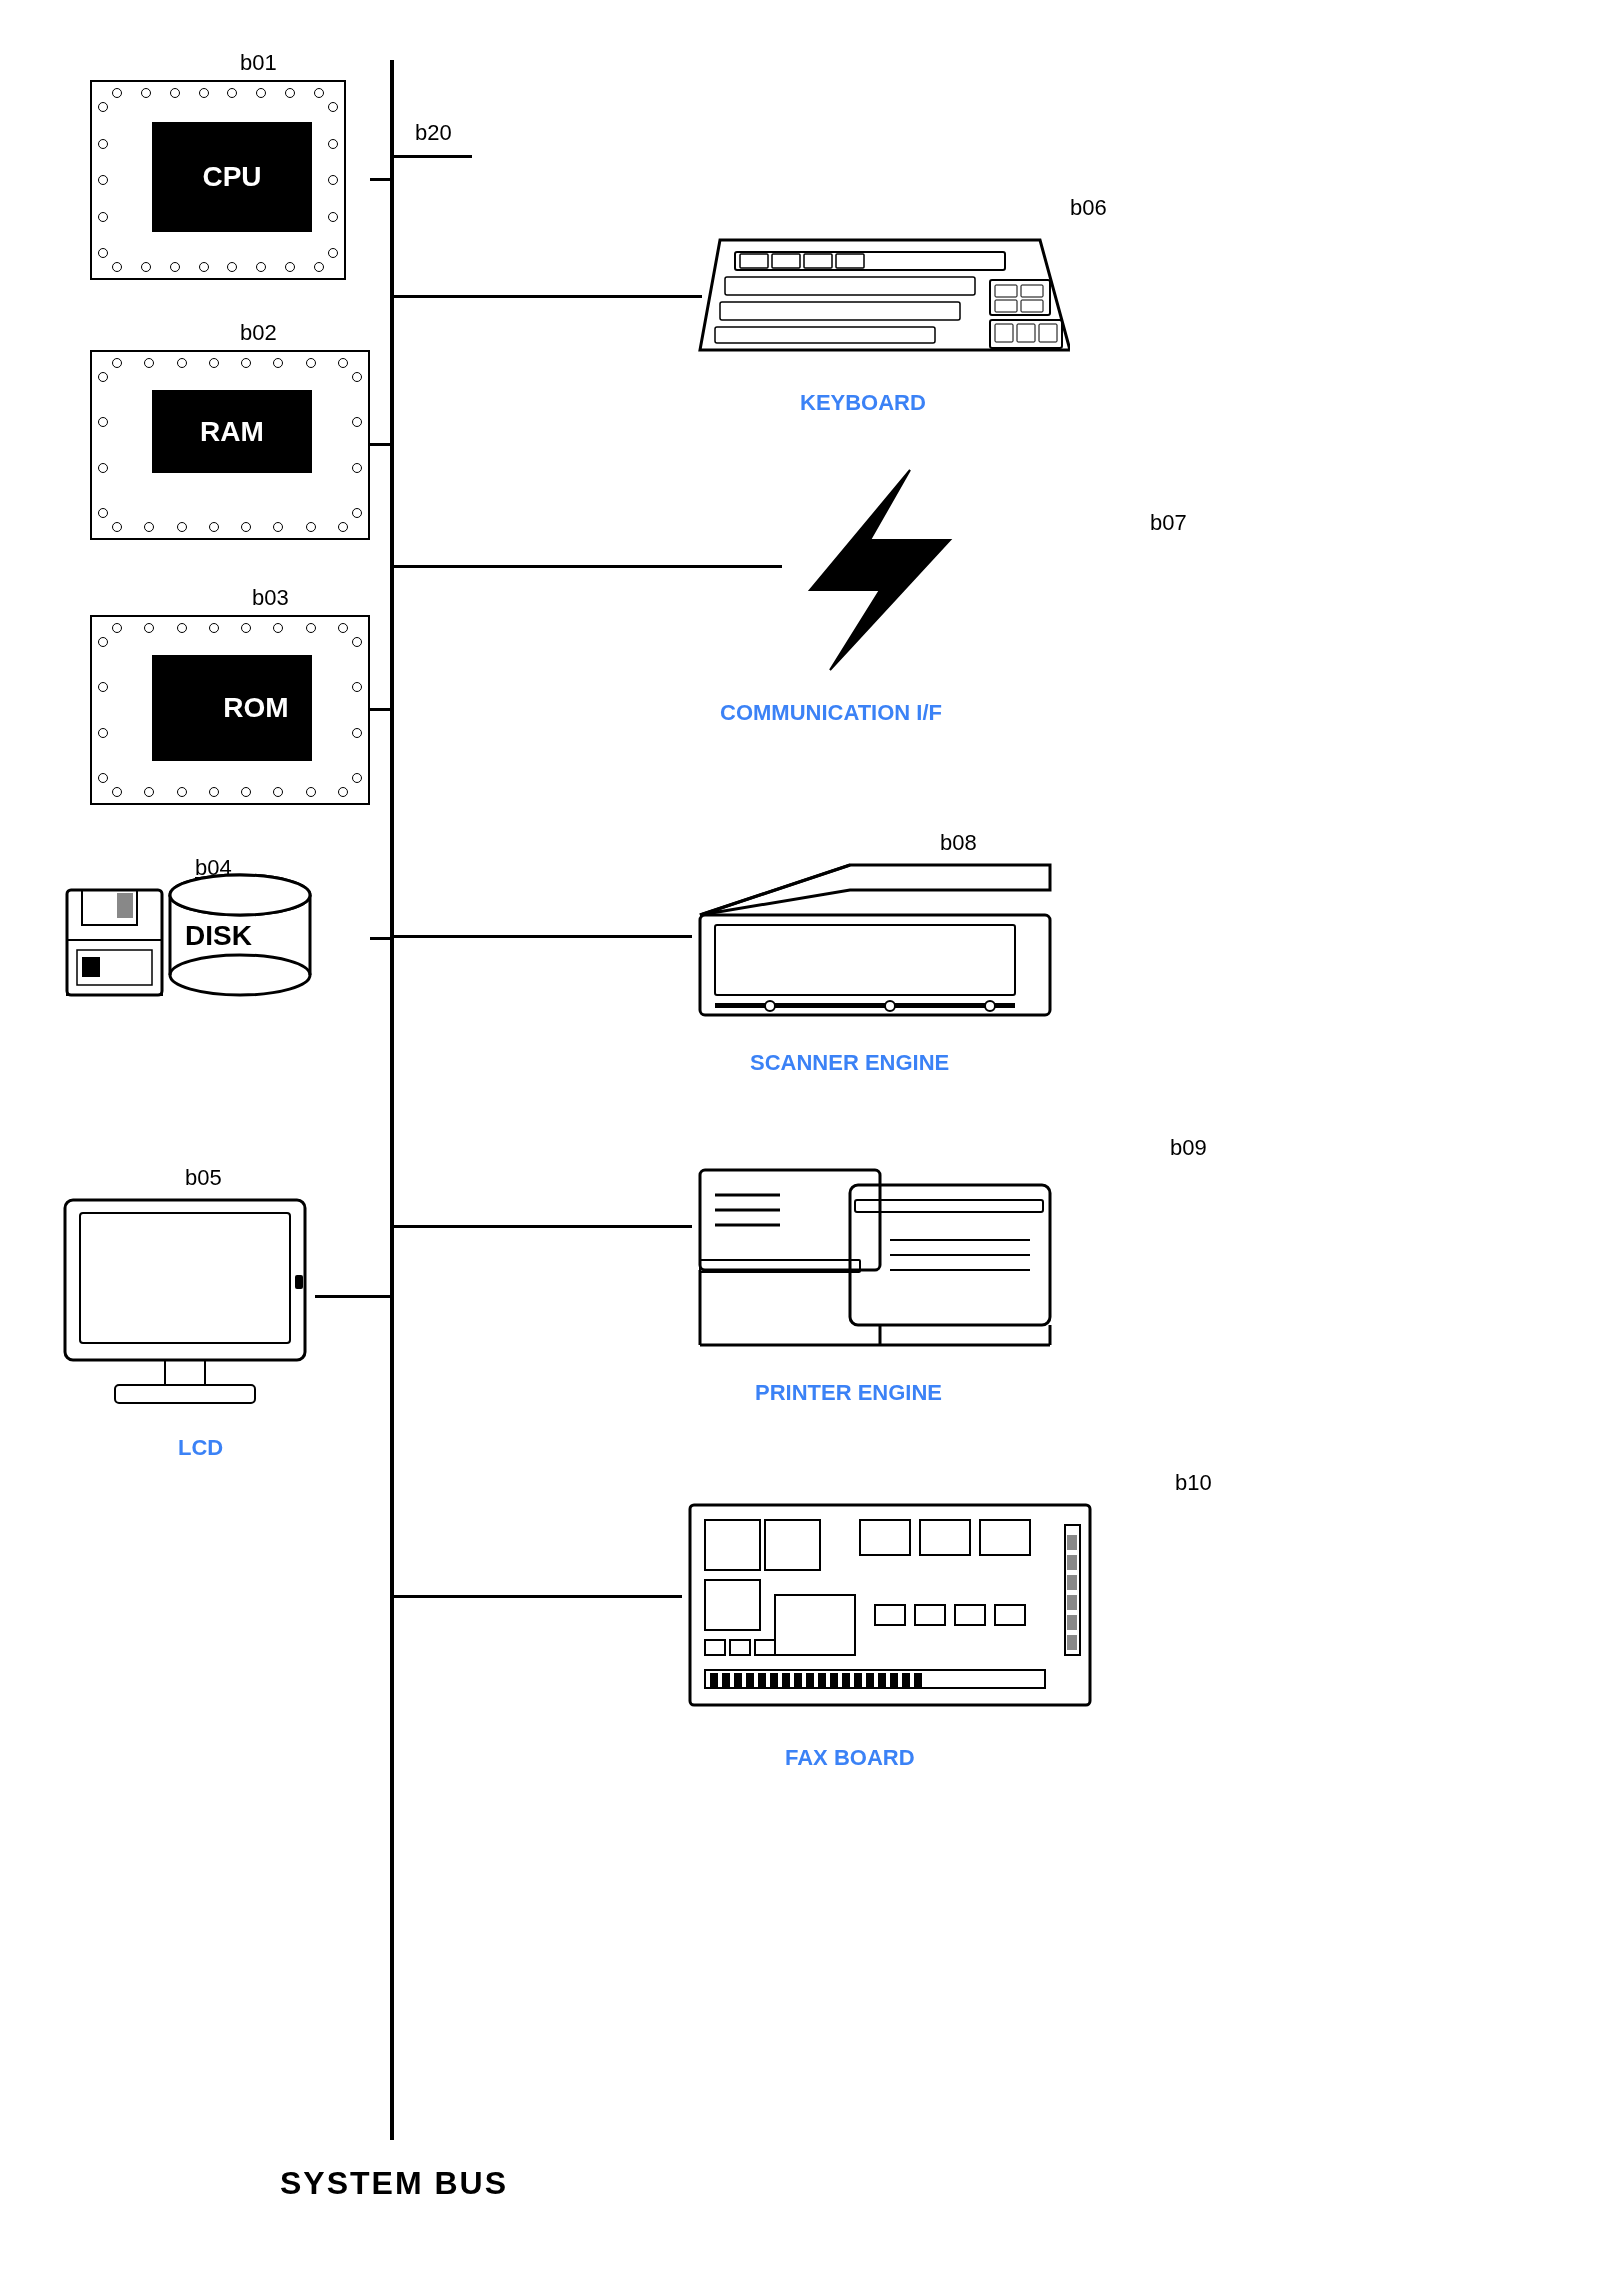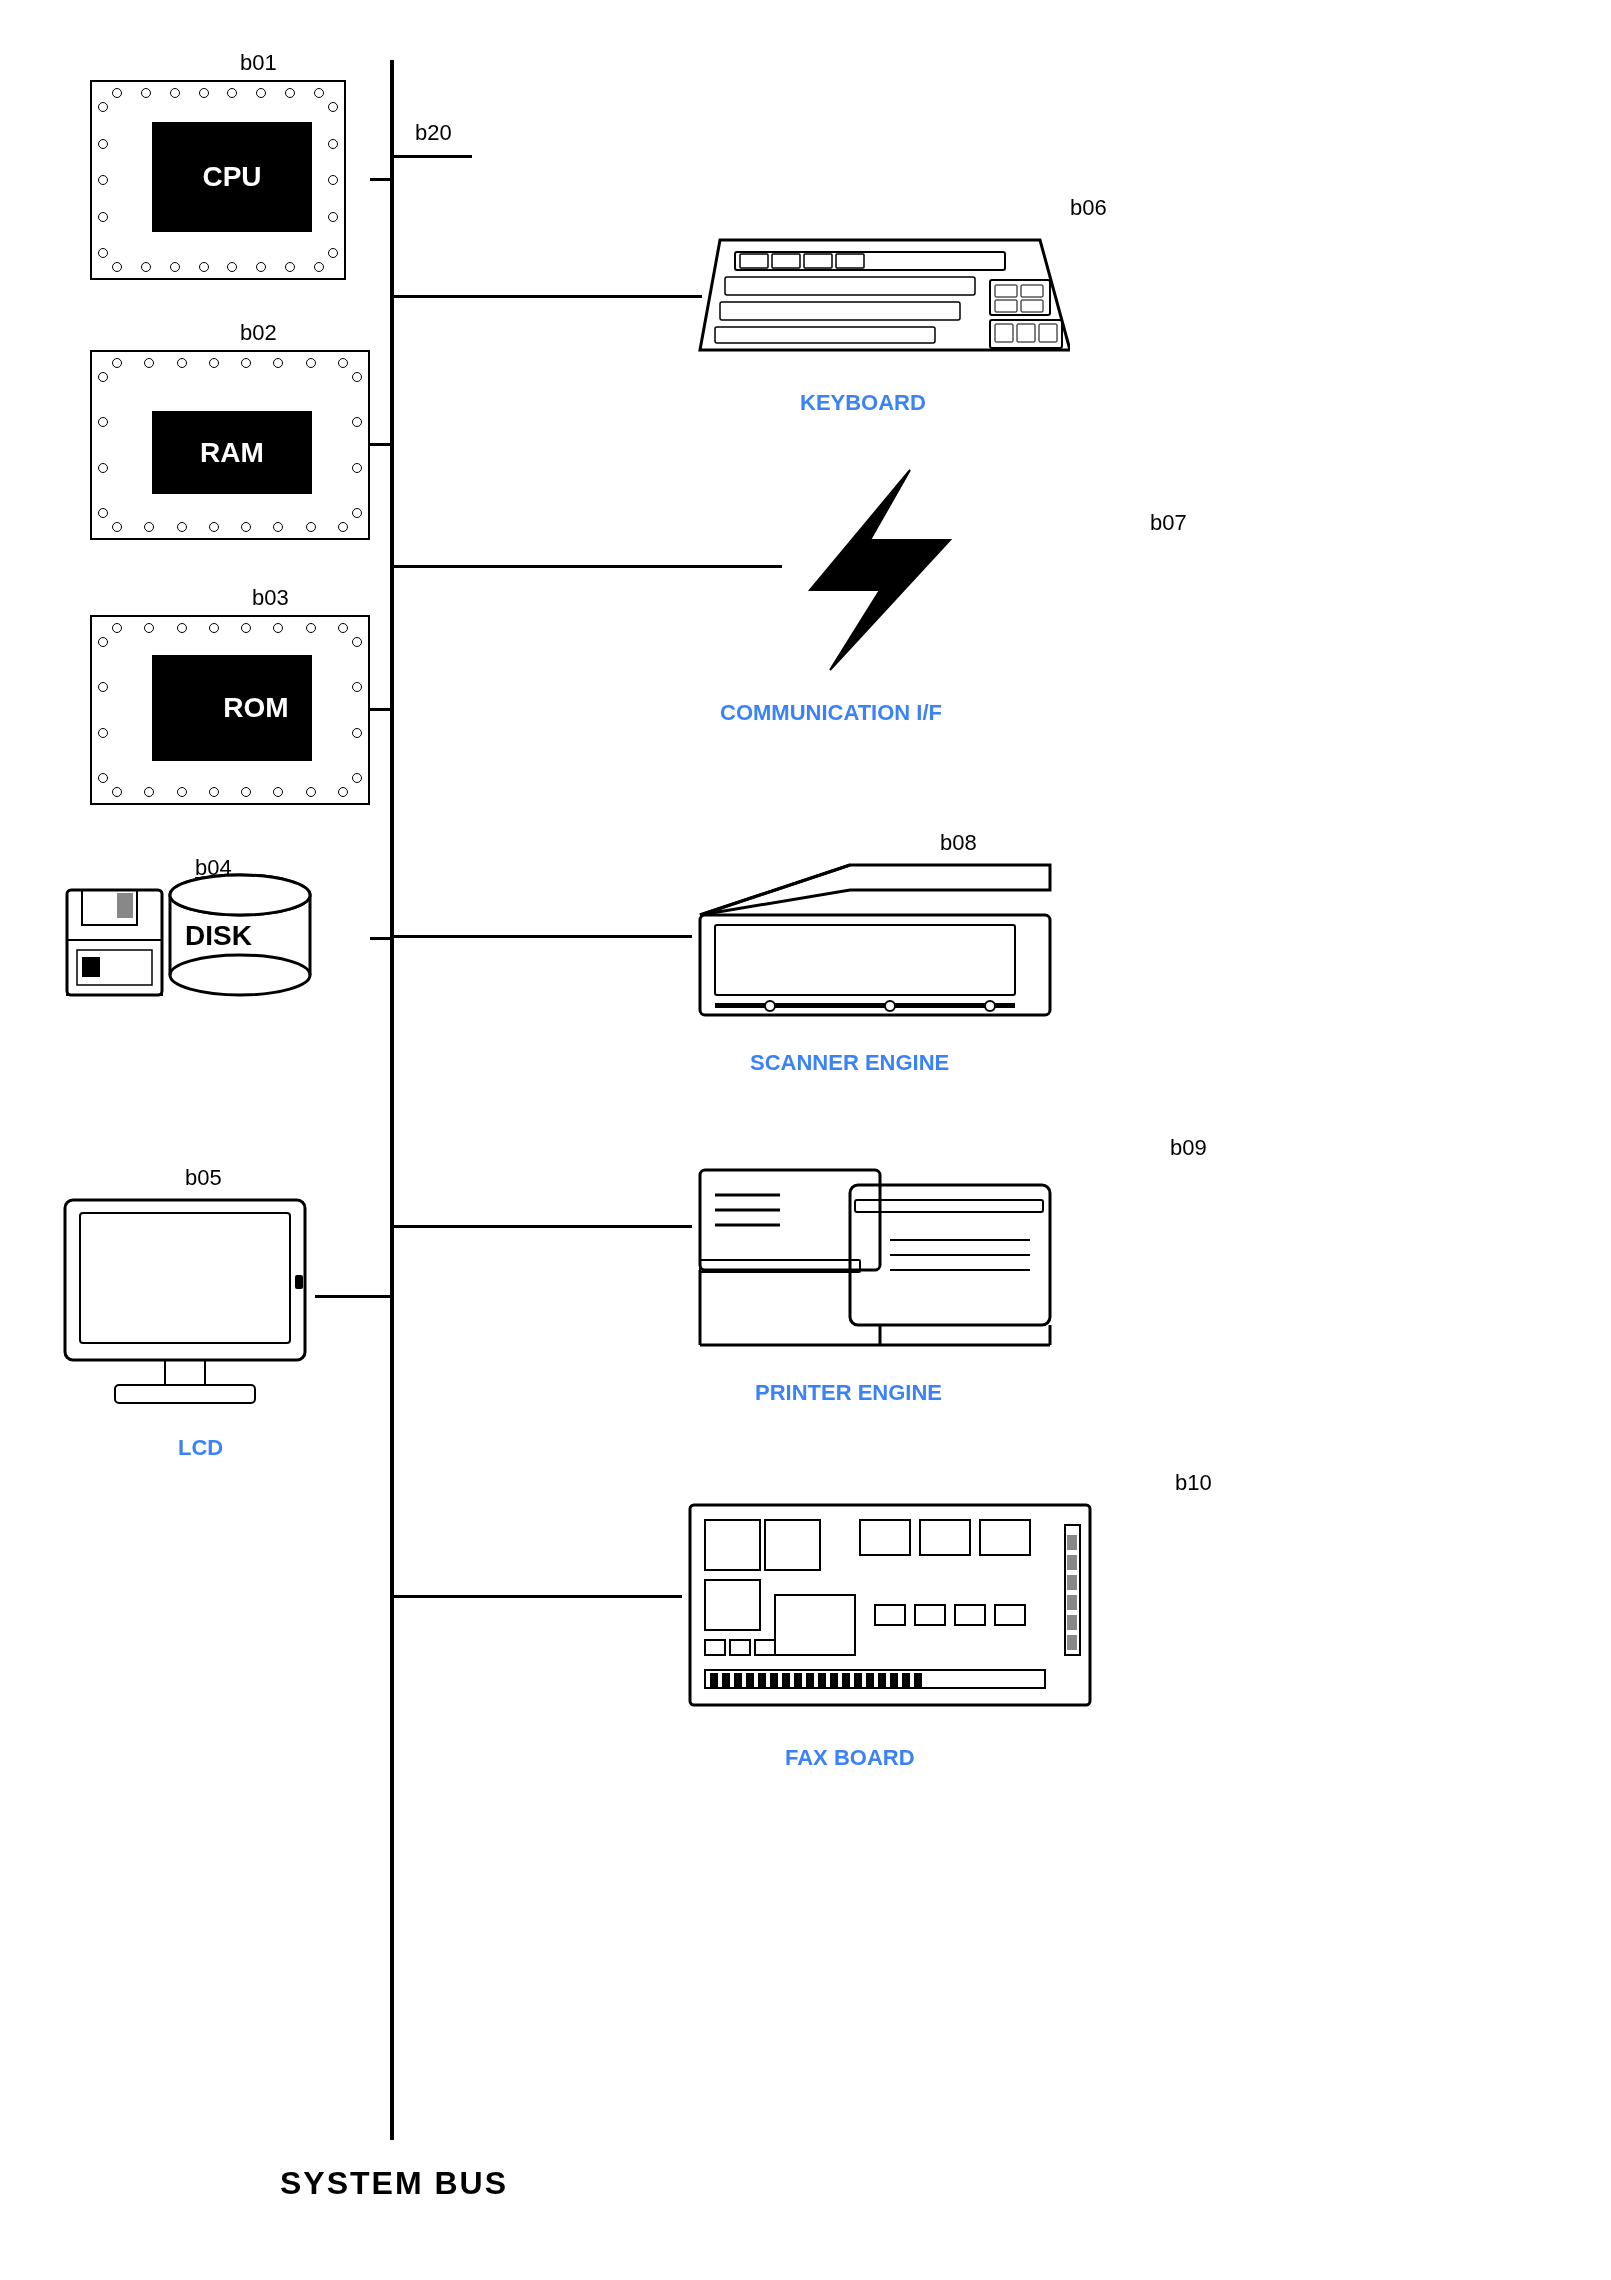--- a/index.html
+++ b/index.html
@@ -177,21 +177,21 @@
         <div class="pin-dot"></div>
         <div class="pin-dot"></div>
       <div class="pin-dot"></div>
     </div>
     <div class="pins-right">
       <div class="pin-dot"></div>
         <div class="pin-dot"></div>
         <div class="pin-dot"></div>
       <div class="pin-dot"></div>
     </div>
-    <div class="chip-inner" style="left:60px; top:38px; width:160px; height:83px;margin-top:21px;">RAM</div>
+    <div class="chip-inner" style="left:60px; top:38px; width:160px; height:83px;">RAM</div>
   </div>
   <div class="h-line" style="left:370px; top:443px; width:22px;"></div>
 
   <div class="ref-label" style="left:240px; top:585px;margin-left:12px;">b03</div>
   <div class="chip-box" style="left:90px; top:615px; width:280px; height:190px;">
     <div class="pins-top">
       <div class="pin-dot"></div>
         <div class="pin-dot"></div>
         <div class="pin-dot"></div>
       <div class="pin-dot"></div>

